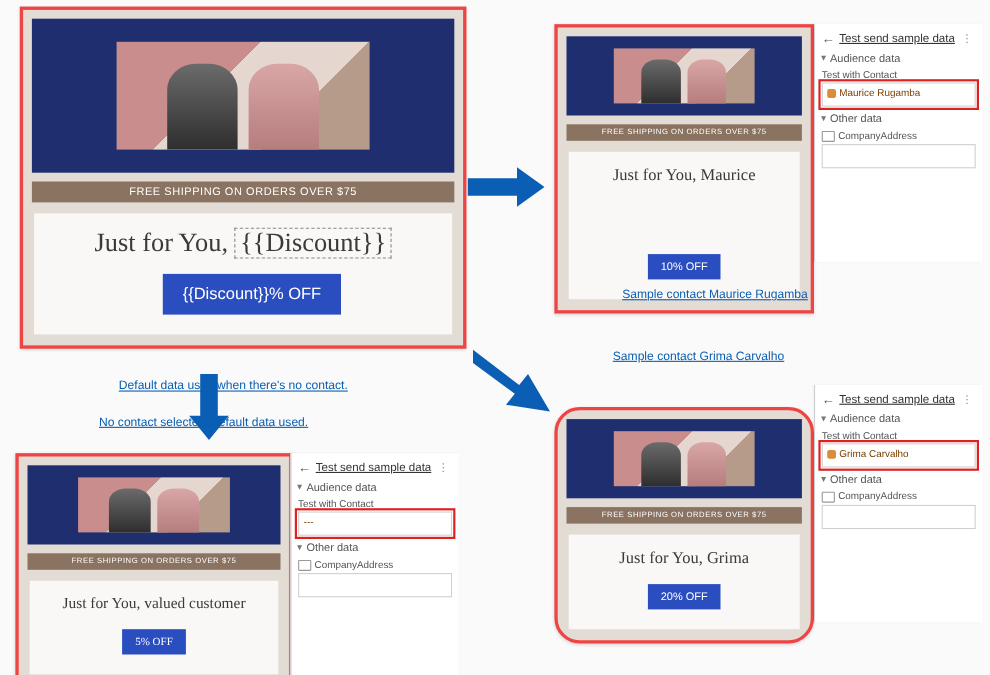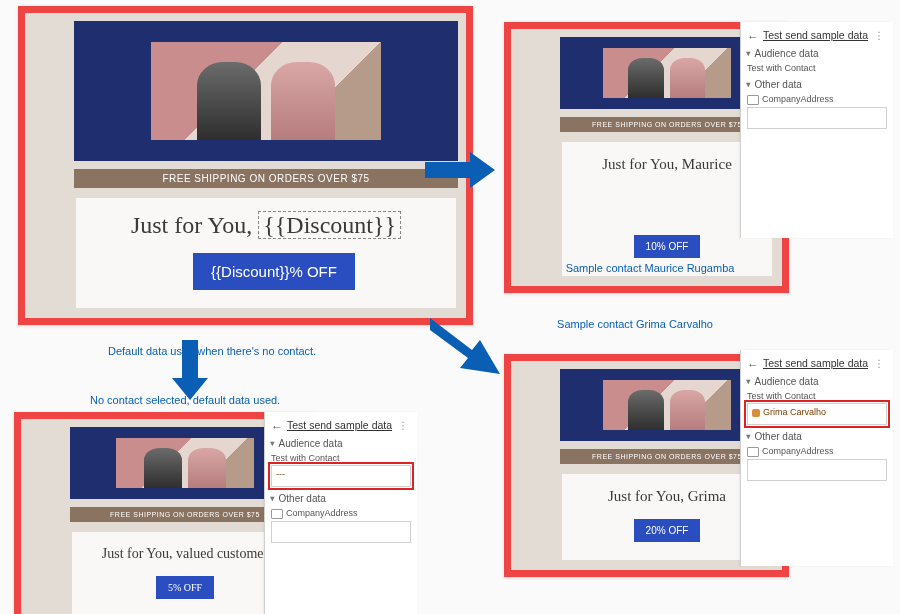--- a/index.html
+++ b/index.html
@@ -22,22 +22,21 @@
     position:relative;
     overflow:hidden;
     font-size:12px;
     color:var(--ink);
   }
   
   .email-card{
     background:var(--panel-bg);
     box-shadow:0 1px 3px rgba(0,0,0,.15);
     position:absolute;
-    border:7px solid #ef4444;
-    padding-left:41px;
+    border:3px solid #ef4444;
   }
   .hero{
     margin:8px;
     background:var(--navy);
     display:flex;justify-content:center;align-items:center;
     position:relative;
   }
   .photo{
     width:60%;height:70%;
     background:
@@ -114,20 +113,21 @@
   
   .arrow{position:absolute;color:var(--arrow);}
   .arrow svg{display:block;}
   .caption{
     position:absolute;
     color:var(--arrow);
     font-size:11px;
     text-align:center;
     line-height:1.25;
     max-width:240px;
+    text-decoration:underline;
   }
 
   
   #card-template{left:18px;top:6px;width:400px;}
   #card-template .hero{height:140px;}
   #card-template .headline{font-size:24px;}
   #card-template .cta{font-size:15px;padding:10px 18px;margin-left:16px;}
 
   #card-default{left:14px;top:412px;width:246px;}
   #card-default .hero{height:72px;}
@@ -136,21 +136,21 @@
   #card-default .cta{font-size:10px;padding:6px 12px;font-family:Liberation Serif, serif;}
   #panel-default{left:264px;top:412px;height:188px;}
 
   #card-maurice{left:504px;top:22px;width:230px;}
   #card-maurice .hero{height:72px;}
   #card-maurice .shipbar{font-size:7px;}
   #card-maurice .headline{font-size:15px;}
   #card-maurice .cta{font-size:10px;padding:6px 12px;margin-top:48px;}
   #panel-maurice{left:740px;top:22px;height:200px;}
 
-  #card-grima{left:504px;top:354px;width:230px;}
+  #card-grima{left:504px;top:370px;width:230px;border-radius:23px;}
   #card-grima .hero{height:72px;}
   #card-grima .shipbar{font-size:7px;}
   #card-grima .headline{font-size:15px;}
   #card-grima .cta{font-size:10px;padding:6px 12px;}
   #panel-grima{left:740px;top:350px;height:200px;}
 </style>
 </head>
 <body>
 
 <div id="card-template" class="email-card">
@@ -216,20 +216,21 @@
 </div>
 
 <div id="panel-maurice" class="side-panel">
   <div class="sp-head">
     <span class="sp-back">←</span>
     <span class="sp-title">Test send sample data</span>
     <span class="sp-more">⋮</span>
   </div>
   <div class="sect-label"><span class="chev">▸</span><span>Audience data</span></div>
   <div class="field-label">Test with Contact</div>
+  <div class="field-box pill hl">Maurice Rugamba</div>
   <div class="sect-label"><span class="chev">▸</span><span>Other data</span></div>
   <div class="field-label"><span class="icon-co"></span><span>CompanyAddress</span></div>
   <div class="field-box"></div>
 </div>
 
 <div id="card-grima" class="email-card">
   <div class="hero">
     <div class="photo">
       <div class="person a"></div>
       <div class="person b"></div>
@@ -268,15 +269,15 @@
       <polygon points="0,8 42,40 50,30 70,64 30,58 38,48 0,20" fill="#0a5fb4"></polygon>
     </svg>
 </div>
 <div class="arrow" style="left:170px;top:340px;">
   <svg width="40" height="62">
       <polygon points="12,0 28,0 28,38 38,38 20,60 2,38 12,38" fill="#0a5fb4"></polygon>
     </svg>
 </div>
 
 <div class="caption" style="left:108px;top:345px;">Default data used when there's no contact.</div>
-<div class="caption" style="left:90px;top:394px;">No contact selected, default data used.</div>
+<div class="caption" style="left:90px;top:378px;">No contact selected, default data used.</div>
 <div class="caption" style="left:540px;top:262px;width:220px;">Sample contact Maurice Rugamba</div>
 <div class="caption" style="left:525px;top:318px;width:220px;">Sample contact Grima Carvalho</div>
 
 </body></html>

